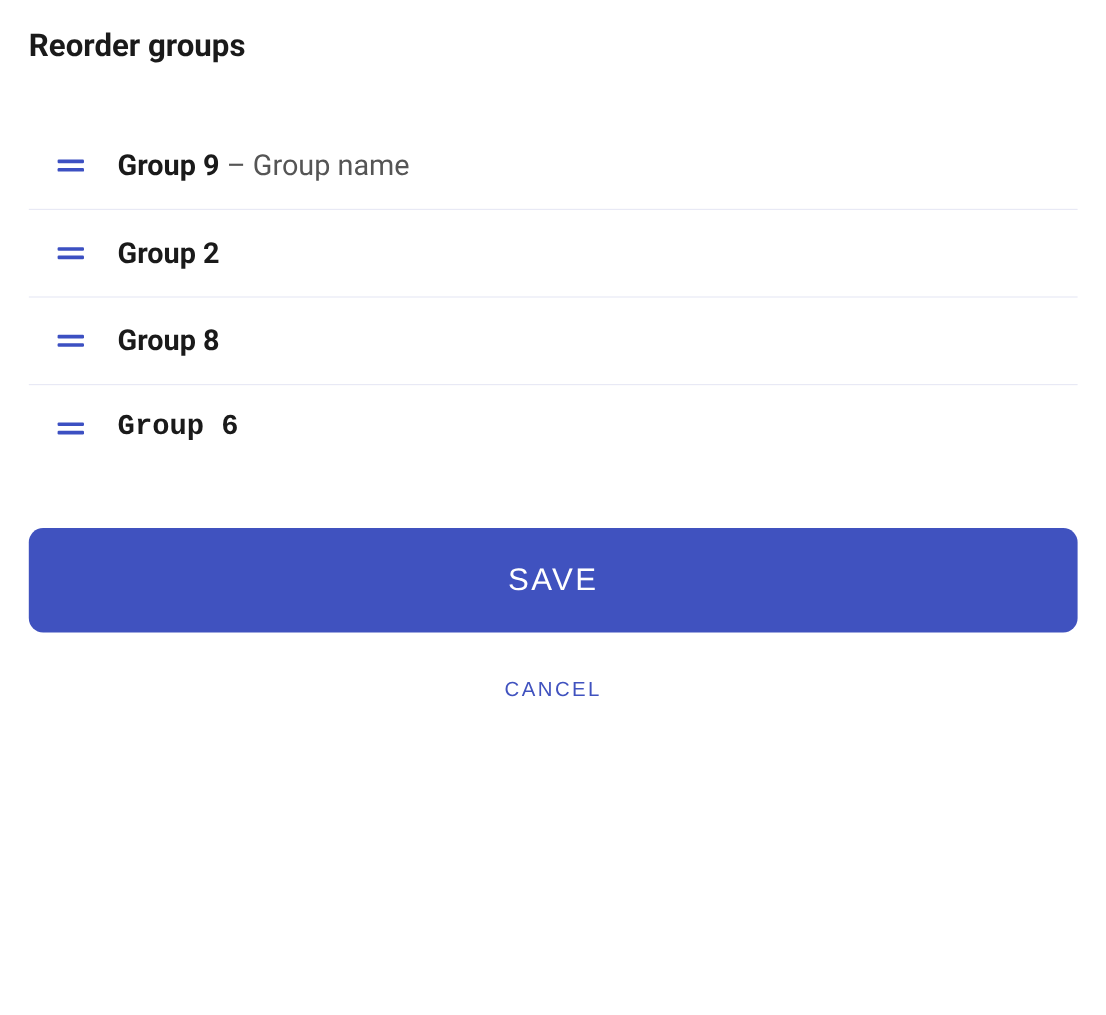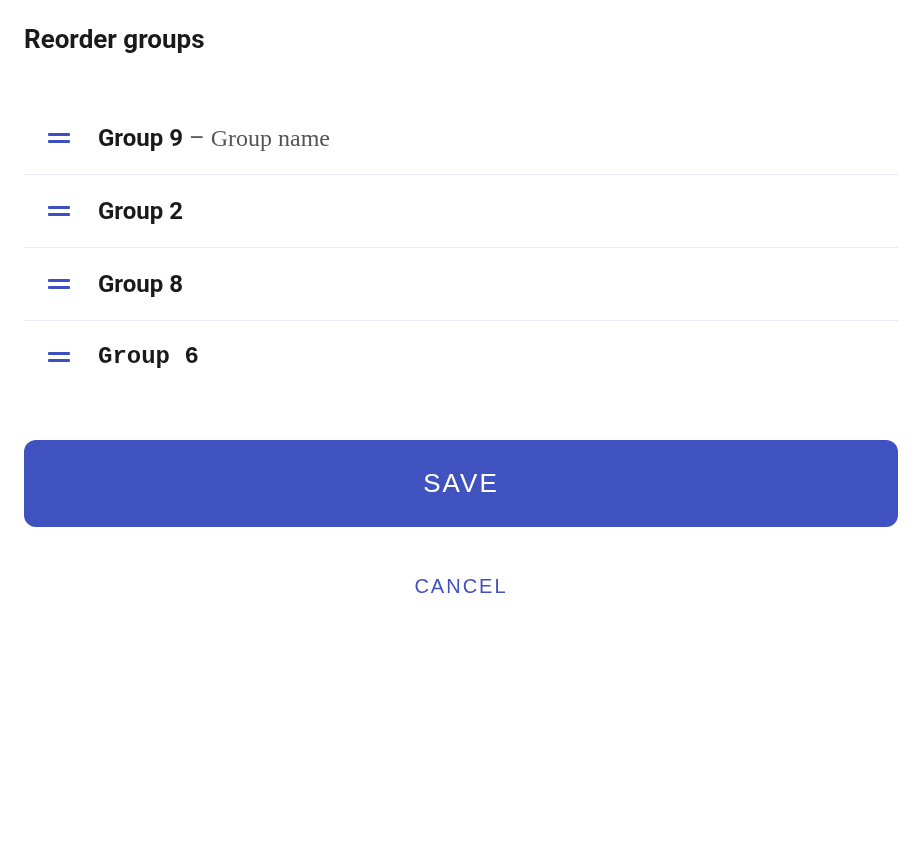--- a/index.html
+++ b/index.html
@@ -57,46 +57,45 @@
     .group-label strong {
       font-weight: 700;
     }
     .group-label .separator {
       font-weight: 400;
       color: #555;
     }
     .group-label .name {
       font-weight: 400;
       color: #555;
-      font-family: Liberation Serif, serif;
     }
     .actions {
       margin-top: 48px;
       display: flex;
       flex-direction: column;
-      gap: 40px;
+      gap: 30px;
       align-items: stretch;
     }
     .btn-save {
       background: #4052bf;
       color: #ffffff;
       border: none;
       border-radius: 12px;
       padding: 28px 0;
       font-size: 26px;
       font-weight: 500;
       letter-spacing: 2px;
       cursor: pointer;
       text-align: center;
     }
     .btn-cancel {
       background: transparent;
       color: #4052bf;
       border: none;
-      font-size: 20px;
+      font-size: 17px;
       font-weight: 500;
       letter-spacing: 2px;
       cursor: pointer;
       text-align: center;
       padding: 8px 0;
     }
   </style>
 </head>
 <body>
 

